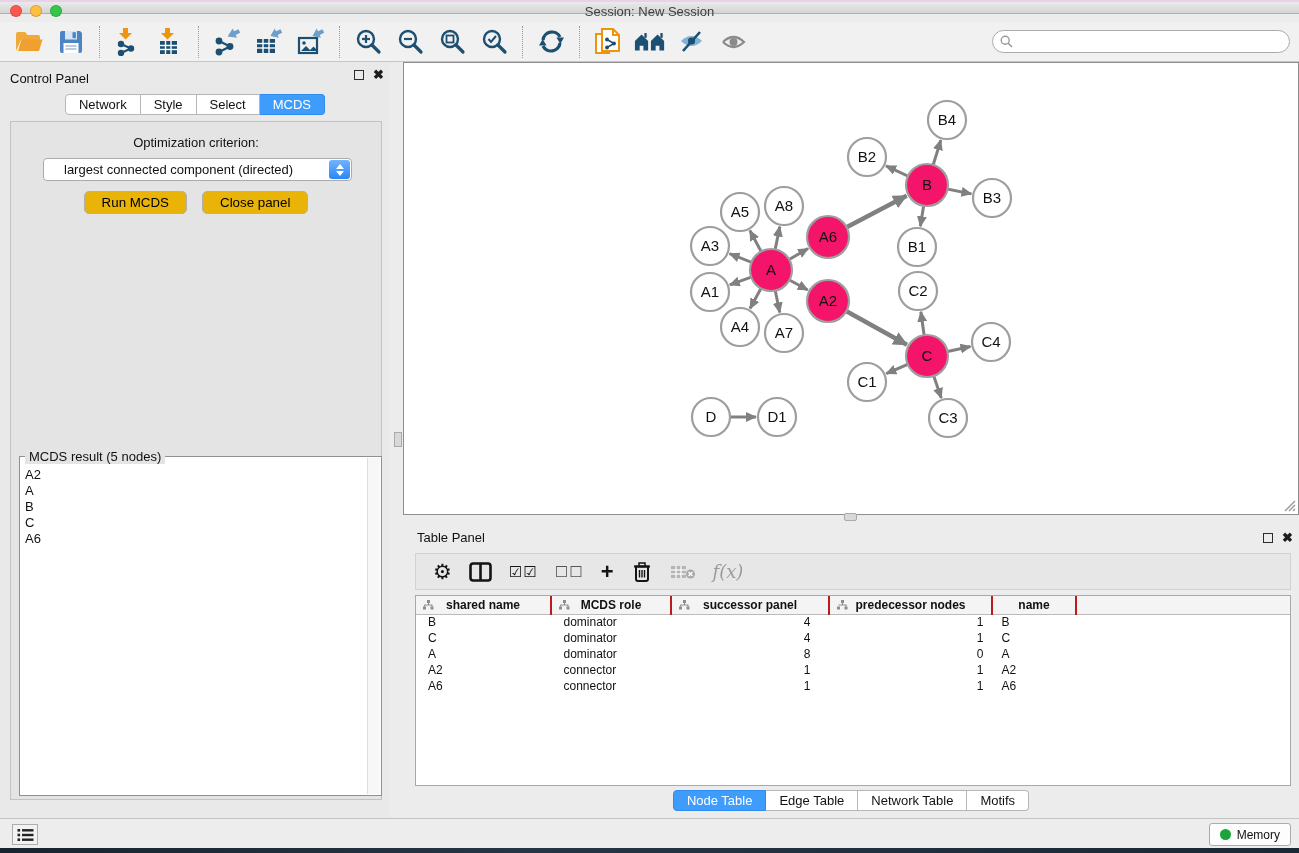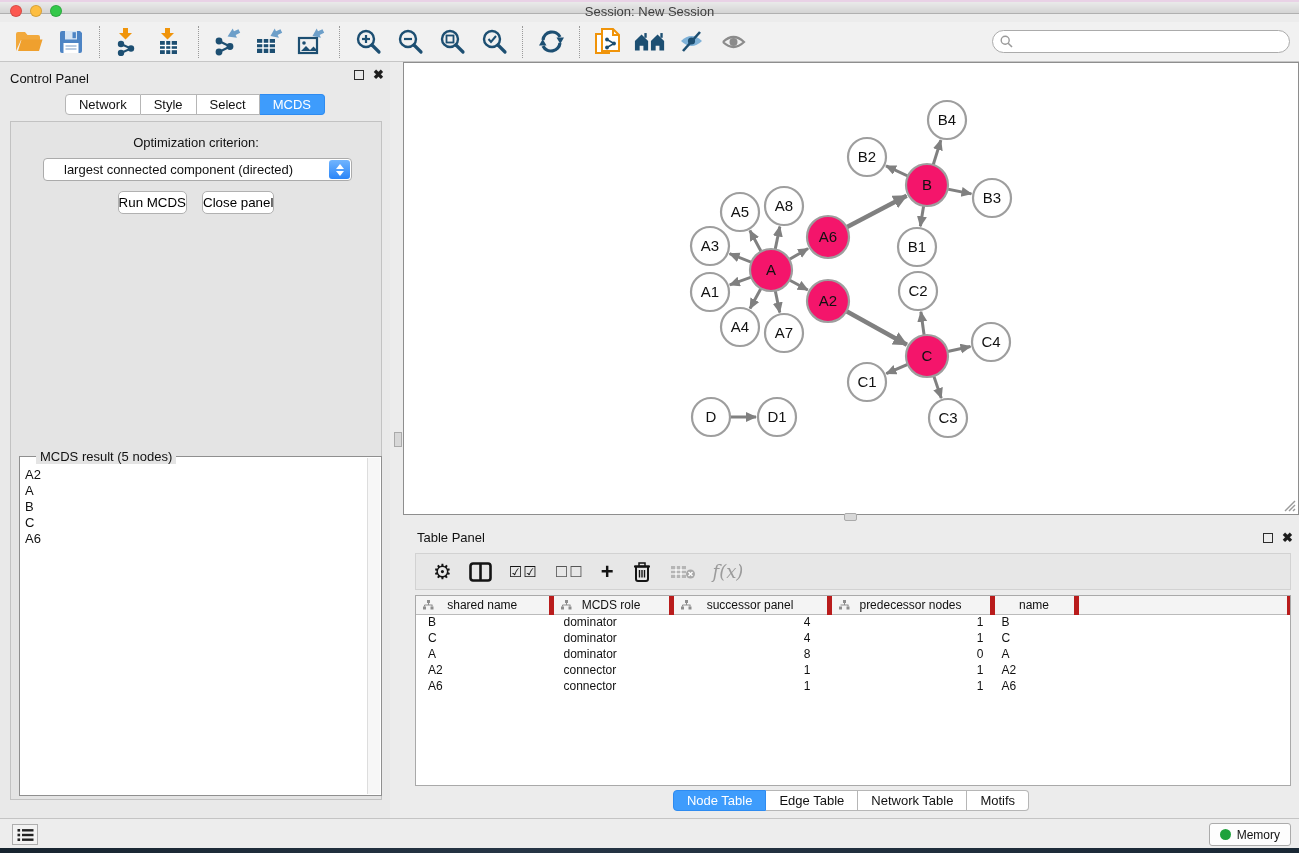--- a/index.html
+++ b/index.html
@@ -37,23 +37,23 @@
   .seg .tab:last-child{border-radius:0 4px 4px 0}
   .seg .tab.active{background:#3e9cfc;border-color:#2e8bf0;color:#fff}
   .cp-pane{position:absolute;left:10px;top:59px;width:372px;height:679px;background:#e4e4e4;border:1px solid #c2c2c2}
   .opt-label{text-align:center;margin-top:13px}
   .mcds-select{position:absolute;left:32px;top:36px;width:309px;height:23px;background:#fff;border:1px solid #ababab;border-radius:4px;display:flex;align-items:center;padding-left:20px}
   .stepper{position:absolute;right:1px;top:1px;bottom:1px;width:21px;border-radius:3px;
     background:linear-gradient(#71b5fe,#2a85f8);display:flex;flex-direction:column;align-items:center;justify-content:center;gap:2px}
   .tri-up{width:0;height:0;border-left:4px solid transparent;border-right:4px solid transparent;border-bottom:5px solid #fff}
   .tri-down{width:0;height:0;border-left:4px solid transparent;border-right:4px solid transparent;border-top:5px solid #fff}
   .btn-row{position:absolute;left:0;top:69px;width:100%;display:flex;justify-content:center;gap:15px}
-  .mac-btn{height:23px;padding:0 0;background:#ffffff;border:1px solid #b1b1b1;border-radius:5px;line-height:21px;cursor:default}
+  .mac-btn{height:23px;padding:0 17px;background:#eab308;border:1px solid #b1b1b1;border-radius:5px;line-height:21px;cursor:default}
   .groupbox{position:absolute;left:8px;top:334px;width:363px;height:340px;border:1px solid #8f8f8f;background:#fff}
-  .groupbox .legend{position:absolute;top:-8px;left:16px;background:#e4e4e4;padding:0 4px;font-size:13px}
+  .groupbox .legend{position:absolute;top:-8px;left:5px;background:#e4e4e4;padding:0 4px;font-size:13px}
   .mcds-list{position:absolute;inset:3px 14px 1px 1px;overflow:hidden;padding-top:7px}
   .mcds-item{font-size:13px;line-height:16px;padding-left:4px}
   .mcds-scroll{position:absolute;top:1px;bottom:1px;right:1px;width:13px;background:#f7f7f7;border-left:1px solid #ddd}
 
   
   .v-split-handle{position:absolute;left:394px;top:432px;width:8px;height:15px;background:#d8d8d8;border:1px solid #aaa}
   .h-split-handle{position:absolute;left:844px;top:513px;width:13px;height:8px;background:#d8d8d8;border:1px solid #aaa;border-radius:2px}
 
   
   .net-window{position:absolute;left:403px;top:62px;width:896px;height:453px;background:#fff;border:1px solid #8e8e8e}
@@ -71,21 +71,21 @@
     border:1px solid #d2d2d2;display:flex;align-items:center;gap:17px;padding-left:17px}
   .tpi{display:flex;align-items:center;justify-content:center;cursor:default}
   .gear-glyph{font-size:21px;line-height:20px;color:#141414}
   .chk-glyph{font-size:15px;letter-spacing:1px;color:#141414}
   .plus-glyph{font-size:22px;font-weight:bold;color:#141414;line-height:18px}
   .fx-glyph{font-family:"DejaVu Serif",serif;font-style:italic;font-size:18px;color:#9b9b9b}
   .tp-table-wrap{position:absolute;left:12px;top:70px;width:876px;height:191px;background:#fff;border:1px solid #a9a9a9;overflow:hidden}
   table.ntable{border-collapse:collapse;table-layout:fixed;width:876px;font-size:12px}
   table.ntable col.c1{width:135px}table.ntable col.c2{width:120px}table.ntable col.c3{width:158px}
   table.ntable col.c4{width:163px}table.ntable col.c5{width:84px}
-  table.ntable th{height:18px;font-weight:normal;background:#f4f4f4;border-bottom:1px solid #bbb;border-right:5px solid #b91c1c;position:relative;text-align:center}
+  table.ntable th{height:18px;font-weight:bold;background:#f4f4f4;border-bottom:1px solid #bbb;border-right:2px solid #b91c1c;position:relative;text-align:center}
   table.ntable th .colic{position:absolute;left:7px;top:4px}
   table.ntable td{height:16px;border-right:1px solid transparent;padding-left:12px;white-space:nowrap}
   table.ntable td:nth-child(3){text-align:right;padding-right:18px}
   table.ntable td:nth-child(4){text-align:right;padding-right:8px}
   table.ntable td:nth-child(5){padding-left:9px}
   .tp-tabs{position:absolute;left:0;top:265px;width:100%;display:flex;justify-content:center}
 
   
   .statusbar{position:absolute;left:0;top:818px;width:1299px;height:30px;background:#ededed;border-top:1px solid #c4c4c4}
   .list-btn{position:absolute;left:12px;top:5px;width:26px;height:21px;border:1px solid #aeaeae;background:#f2f2f2;display:flex;align-items:center;justify-content:center}

